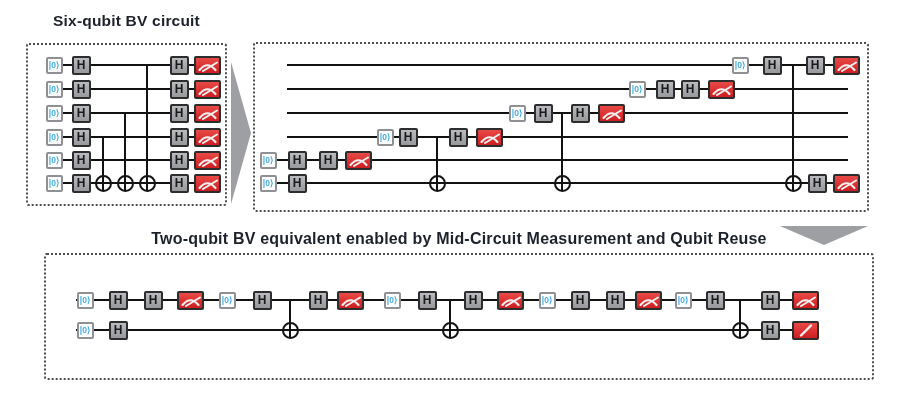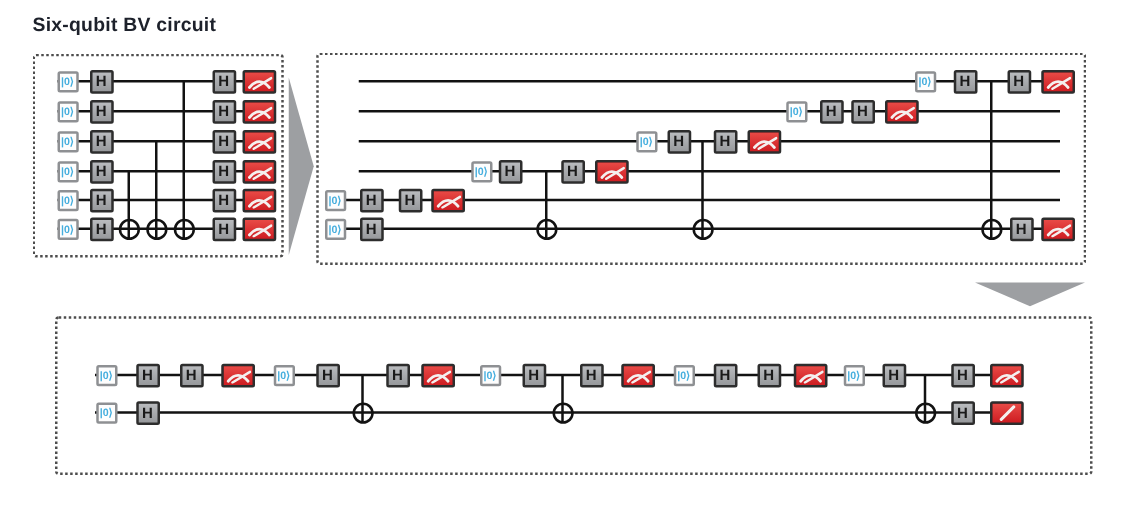--- a/index.html
+++ b/index.html
@@ -4,21 +4,21 @@
 <style>
   :root{
     --red:#de2126; --gray:#a5a7aa; --gborder:#2d2d2d; --blue:#45aede;
     --kborder:#8e9093; --wire:#121212; --pborder:#4d4d4d; --arrow:#9d9fa2;
     --title:#1d212b; --bg:#ffffff; --iconwhite:#f4f0ef;
   }
   html,body{margin:0;padding:0;background:var(--bg);}
   #canvas{position:relative;width:900px;height:410px;background:var(--bg);
     font-family:"Liberation Sans",sans-serif;overflow:hidden;}
   .panel{position:absolute;border:2px dotted var(--pborder);border-radius:3px;box-sizing:border-box;}
-  .title{position:absolute;text-align:left;font-weight:bold;color:var(--title);letter-spacing:.2px;}
+  .title{position:absolute;text-align:center;font-weight:bold;color:var(--title);letter-spacing:.2px;}
   .t-a{left:26px;top:12px;width:201px;font-size:15.5px;}
   .t-b{left:253px;top:15px;width:616px;font-size:15.5px;}
   .t-c{left:44px;top:230px;width:830px;font-size:16px;}
   .wire{position:absolute;height:2px;background:var(--wire);z-index:1;}
   .vline{position:absolute;width:2px;background:var(--wire);z-index:1;}
   .cnot{position:absolute;width:13px;height:13px;border:2px solid var(--wire);
     border-radius:50%;background:transparent;box-sizing:content-box;z-index:2;}
   .gate{position:absolute;display:flex;align-items:center;justify-content:center;
     box-sizing:border-box;z-index:3;border-radius:2px;}
   .ket{width:17px;height:17px;background:#fdfdfd;border:2px solid var(--kborder);
@@ -32,20 +32,21 @@
 </style>
 </head>
 <body>
 
 <div id="canvas">
   <svg id="arrows" width="900" height="410">
       <polygon points="231,62 251,133 231,204" fill="#9d9fa2"></polygon>
       <polygon points="780,226 868,226 824,245" fill="#9d9fa2"></polygon>
     </svg>
   <div class="title t-a">Six-qubit BV circuit</div>
+  <div class="title t-c">Two-qubit BV equivalent enabled by Mid-Circuit Measurement and Qubit Reuse</div>
 <div class="panel" style="left: 26px; top: 43px; width: 201px; height: 163px;"></div>
     <div class="panel" style="left: 253px; top: 42px; width: 616px; height: 170px;"></div>
     <div class="panel" style="left: 44px; top: 253px; width: 830px; height: 127px;"></div>
     <div class="wire" style="left: 46px; top: 64px; width: 172px;"></div>
     <div class="wire" style="left: 46px; top: 88px; width: 172px;"></div>
     <div class="wire" style="left: 46px; top: 112px; width: 172px;"></div>
     <div class="wire" style="left: 46px; top: 136px; width: 172px;"></div>
     <div class="wire" style="left: 46px; top: 159px; width: 172px;"></div>
     <div class="wire" style="left: 46px; top: 182px; width: 172px;"></div>
     <div class="vline" style="left: 146px; top: 65px; height: 126px;"></div>

